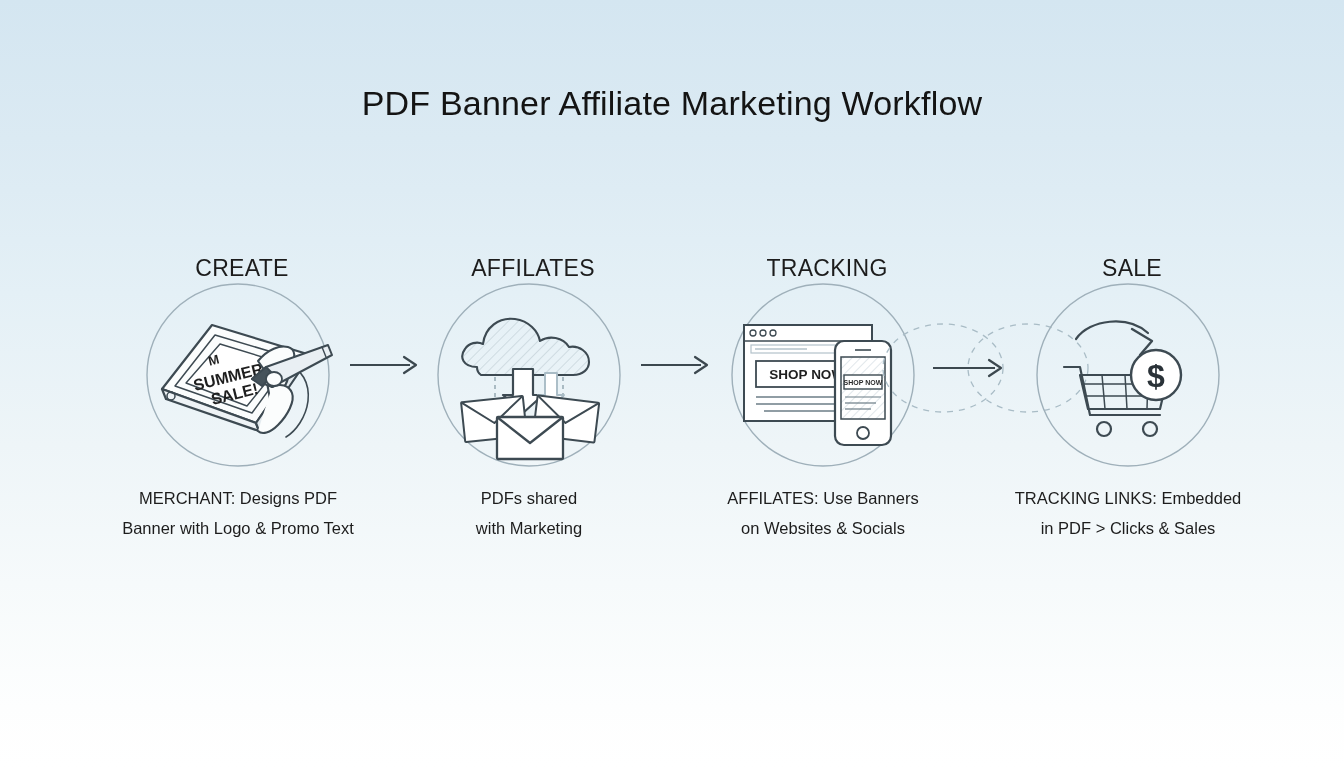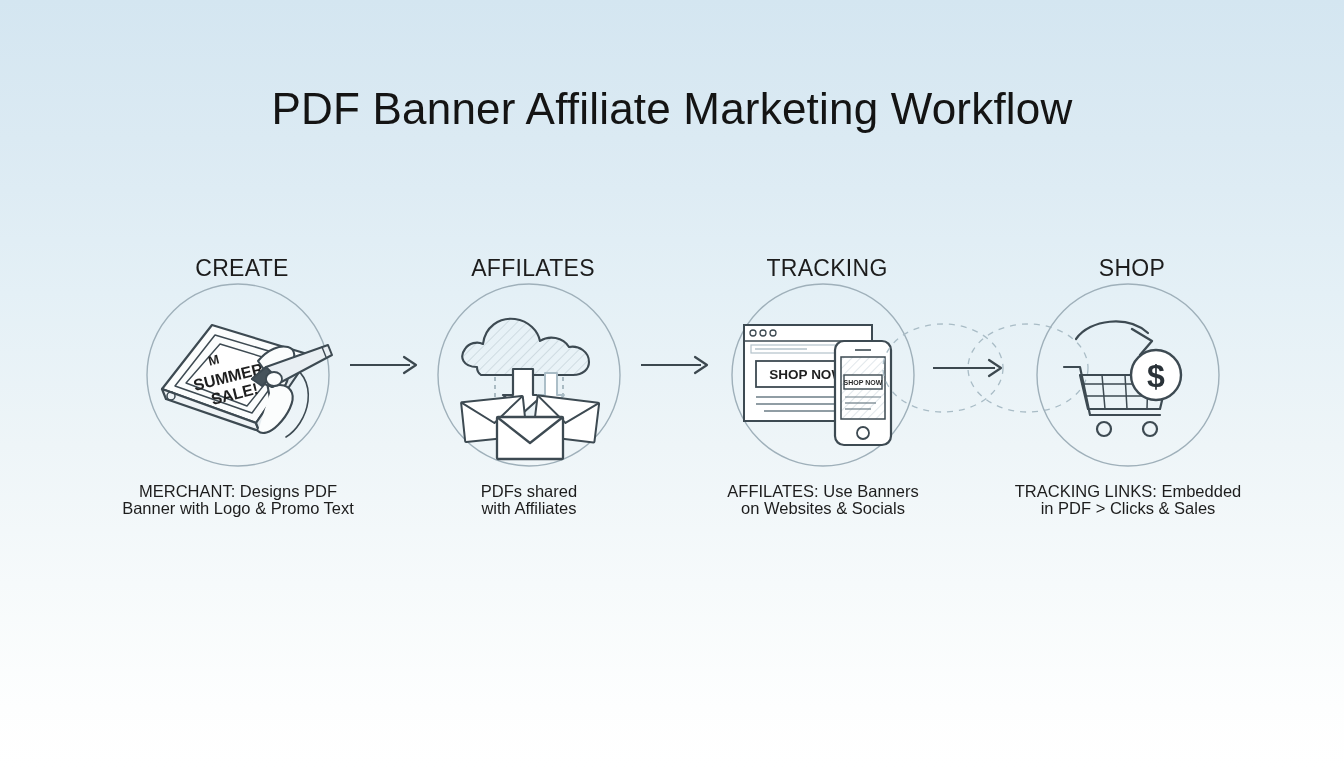--- a/index.html
+++ b/index.html
@@ -10,21 +10,21 @@
     position: relative;
     color: #1a1a1a;
   }
   .stage { position:absolute; inset:0; }
 
   .page-title {
     position:absolute;
     left:0; right:0;
     top: 84px;
     text-align:center;
-    font-size: 44px;
+    font-size: 34px;
     font-weight: 400;
     letter-spacing: 0.2px;
     color:#141414;
     white-space:nowrap;
   }
 
   .step {
     position:absolute;
     width: 240px;
     text-align:center;
@@ -44,21 +44,21 @@
     left: 50%;
     transform: translateX(-50%);
     width: 184px;
     height: 184px;
   }
   .step-caption {
     position:absolute;
     left:-20px; right:-20px;
     top: 228px;
     font-size: 16.5px;
-    line-height: 17px;
+    line-height: 30px;
     color:#1d1d1d;
     white-space: pre-line;
   }
 
   .connector {
     position:absolute;
     width: 78px;
     height: 30px;
   }
   .dashed-link {
@@ -161,21 +161,21 @@
           <polyline points="98,116 129,140 160,116" fill="none" stroke="#3d4a52" stroke-width="2" stroke-linejoin="round" transform="rotate(7 129 136)"></polyline>
         </g>
 
         <g>
           <rect x="60" y="134" width="66" height="42" rx="1" fill="#ffffff" stroke="#3d4a52" stroke-width="2.3"></rect>
           <polyline points="60,134 93,160 126,134" fill="none" stroke="#3d4a52" stroke-width="2.3" stroke-linejoin="round"></polyline>
         </g>
       </svg>
     </div>
     <div class="step-caption">PDFs shared
-with Affiliates</div>
+with Marketing</div>
   </div>
 
   <div class="connector" style="left:639px; top:350px;">
     <svg viewBox="0 0 78 30" width="78" height="30">
       <line x1="2" y1="15" x2="62" y2="15" stroke="#3c484f" stroke-width="1.8"></line>
       <polyline points="56,7 68,15 56,23" fill="none" stroke="#3c484f" stroke-width="2.2" stroke-linecap="round" stroke-linejoin="round"></polyline>
     </svg>
   </div>
 
   <div class="step" style="left:703px; top:255px;">
@@ -232,21 +232,21 @@
       <g fill="none" stroke="#a9bcc6" stroke-width="1.3" stroke-dasharray="6 6">
         <ellipse cx="40" cy="65" rx="60" ry="44"></ellipse>
         <ellipse cx="125" cy="65" rx="60" ry="44"></ellipse>
       </g>
       <line x1="30" y1="65" x2="92" y2="65" stroke="#3c484f" stroke-width="1.8"></line>
       <polyline points="86,57 98,65 86,73" fill="none" stroke="#3c484f" stroke-width="2.2" stroke-linecap="round" stroke-linejoin="round"></polyline>
     </svg>
   </div>
 
   <div class="step" style="left:1008px; top:255px;">
-    <div class="step-label">SHOP</div>
+    <div class="step-label">SALE</div>
     <div class="step-circle">
       <svg viewBox="0 0 184 184" width="184" height="184">
         <circle cx="92" cy="92" r="91" fill="none" stroke="#9fb0ba" stroke-width="1.4"></circle>
 
         <g fill="none" stroke="#3d4a52" stroke-width="2.2" stroke-linecap="round" stroke-linejoin="round">
           <path d="M40 56 C54 36 92 32 112 50"></path>
           <polyline points="96,46 116,58 104,72" stroke-width="2.4"></polyline>
         </g>
 
         <g fill="none" stroke="#3d4a52" stroke-width="2.2" stroke-linecap="round" stroke-linejoin="round">

